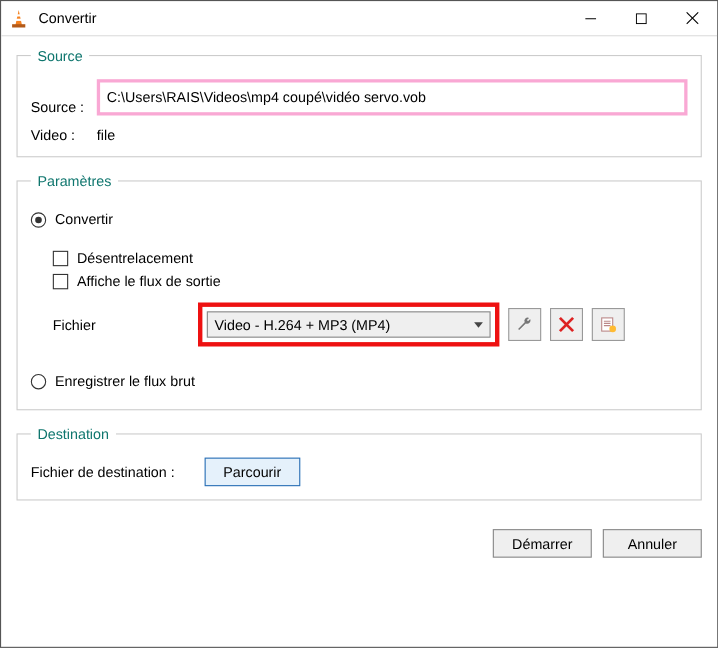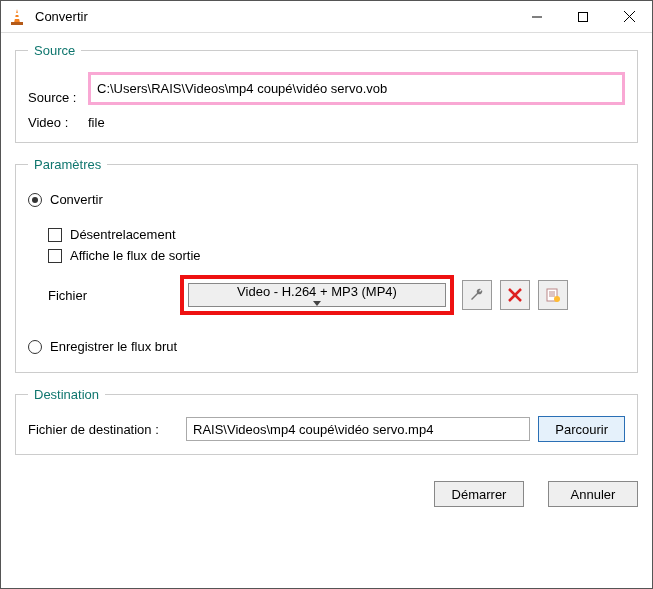--- a/index.html
+++ b/index.html
@@ -17,29 +17,29 @@
 .lab { width: 60px; }
 .source-input { flex: 1; height: 33px; border: 3px solid #f9a8d4; padding: 2px 6px; background: #fff; }
 .radio, .check { display: flex; align-items: center; gap: 8px; margin: 6px 0; }
 .radio-circle { width: 14px; height: 14px; border: 1px solid #333; border-radius: 50%; display: flex; align-items: center; justify-content: center; }
 .radio-dot { width: 6px; height: 6px; border-radius: 50%; background: #333; }
 .check-box { width: 14px; height: 14px; border: 1px solid #333; }
 .indent { margin-left: 20px; }
 .profil-row { display: flex; align-items: center; margin: 12px 0 4px 20px; gap: 8px; }
 .profil-lab { width: 124px; }
 .highlight-box { border: 4px solid #e11; padding: 4px; display: flex; }
-.combo { width: 258px; height: 24px; border: 1px solid #888; background: #efefef; display: flex; align-items: center; padding: 0 6px; justify-content: space-between; flex-direction: column; }
+.combo { width: 258px; height: 24px; border: 1px solid #888; background: #efefef; display: flex; align-items: center; padding: 0 6px; justify-content: space-between; }
 .tri { width: 0; height: 0; border-left: 4px solid transparent; border-right: 4px solid transparent; border-top: 5px solid #444; }
 .iconbtn { width: 30px; height: 30px; border: 1px solid #999; background: #efefef; display: flex; align-items: center; justify-content: center; }
 .dest-row { display: flex; align-items: center; gap: 8px; }
 .dest-lab { width: 150px; }
 .dest-input { flex: 1; height: 24px; border: 1px solid #aaa; padding: 2px 6px; background: #fff; }
 .btn { height: 26px; padding: 0 16px; border: 1px solid #888; background: #efefef; display: flex; align-items: center; justify-content: center; }
 .btn.browse { border: 1px solid #2a6fb5; background:#e5f1fb; }
-.footer { display: flex; justify-content: flex-end; gap: 24px; padding: 0 14px 10px 0; }
+.footer { display: flex; justify-content: flex-end; gap: 10px; padding: 0 14px 10px 0; }
 .footer .btn { width: 90px; }
 </style>
 </head>
 <body>
 
 <div class="titlebar">
   <svg class="titlebar-icon" viewBox="0 0 20 20">
     <polygon points="10,2 13,16 7,16" fill="#f58220"></polygon>
     <rect x="8" y="6" width="4" height="2" fill="#fff"></rect>
     <rect x="7.3" y="10" width="5.4" height="2" fill="#fff"></rect>
@@ -135,21 +135,20 @@
   <div class="radio">
     <span class="radio-circle"></span>
     <span>Enregistrer le flux brut</span>
   </div>
 </fieldset>
 
 <fieldset>
   <legend>Destination</legend>
   <div class="dest-row">
     <span class="dest-lab">Fichier de destination :</span>
-    <input class="dest-input" value="RAIS\Videos\mp4 coupé\vidéo servo.mp4" style="">
     <div class="btn browse">Parcourir</div>
   </div>
 </fieldset>
 
 </div>
 
 <div class="footer">
   <div class="btn">Démarrer</div>
   <div class="btn">Annuler</div>
 </div>

